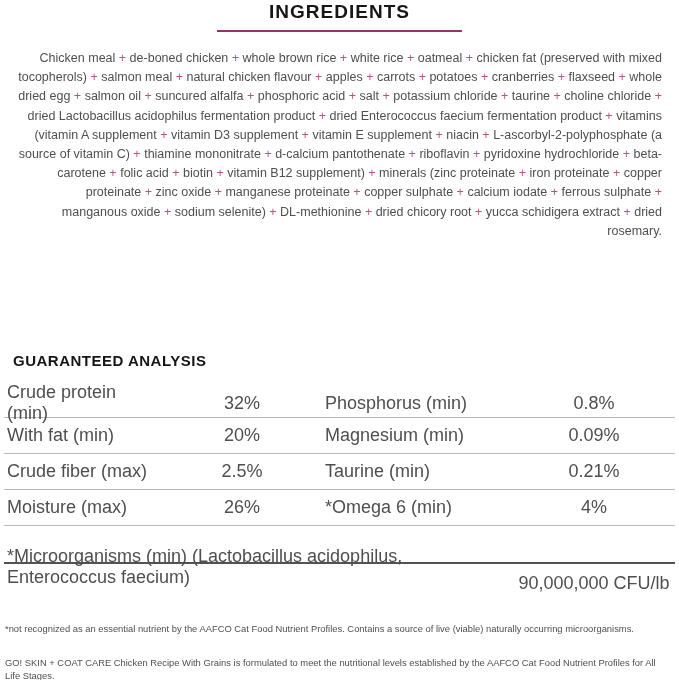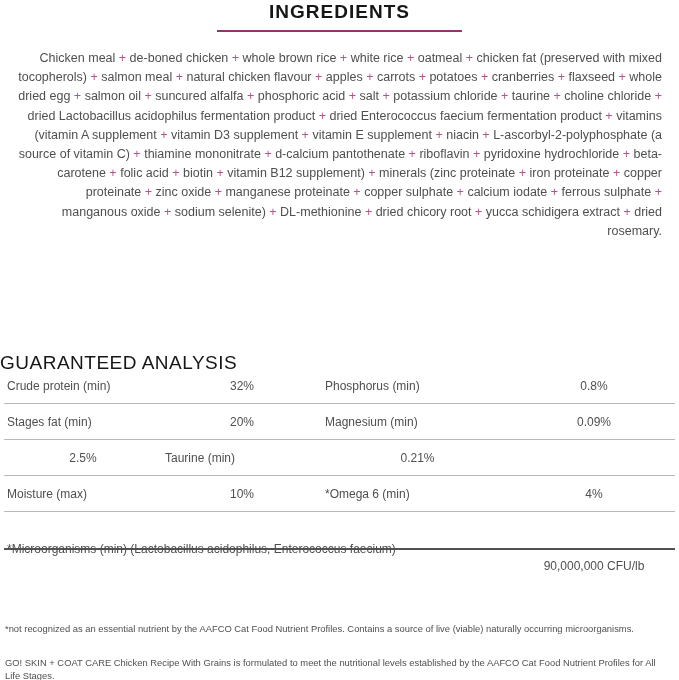--- a/index.html
+++ b/index.html
@@ -23,27 +23,27 @@
     background:#96336e;
   }
   .ingredients-text {
     position:absolute; top:49px; left:17px; width:645px;
     text-align:right;
     font-size:12.5px; line-height:19.2px;
     color:#4f4f4f;
   }
   .ingredients-text .plus { font-weight:normal; }
   .analysis-title {
-    position:absolute; top:352px; left:0;
-    font-size:19px; font-weight:normal; letter-spacing:0.5px;
+    position:absolute; top:352px; left:13px;
+    font-size:15px; font-weight:bold; letter-spacing:0.5px;
     color:#161616;
   }
   .analysis-table {
-    position:absolute; top:368px; left:4px; width:671px;
-    font-size:12px; color:#4f4f4f;
+    position:absolute; top:382px; left:4px; width:671px;
+    font-size:18px; color:#4f4f4f;
   }
   .a-row {
     display:grid;
     grid-template-columns:158px 160px 191px 162px;
     align-items:center;
     height:36px;
     border-bottom:1px solid #b9b9b9;
   }
   .a-row.last-data {
     height:36px;
@@ -81,33 +81,34 @@
   <h2 class="analysis-title" style="color: rgb(22, 22, 22);">GUARANTEED ANALYSIS</h2>
 
   <div class="analysis-table">
     <div class="a-row">
       <span class="lbl">Crude protein (min)</span>
       <span class="val">32%</span>
       <span class="lbl">Phosphorus (min)</span>
       <span class="val">0.8%</span>
     </div>
     <div class="a-row">
-      <span class="lbl">Stages fat (min)</span>
+      <span class="lbl">With fat (min)</span>
       <span class="val">20%</span>
       <span class="lbl">Magnesium (min)</span>
       <span class="val">0.09%</span>
     </div>
     <div class="a-row">
+      <span class="lbl">Crude fiber (max)</span>
       <span class="val">2.5%</span>
       <span class="lbl">Taurine (min)</span>
       <span class="val">0.21%</span>
     </div>
     <div class="a-row">
       <span class="lbl">Moisture (max)</span>
-      <span class="val">10%</span>
+      <span class="val">26%</span>
       <span class="lbl">*Omega 6 (min)</span>
       <span class="val">4%</span>
     </div>
     <div class="summary-row">
       <span class="lbl">*Microorganisms (min) (Lactobacillus acidophilus, Enterococcus faecium)</span>
       <span class="val">90,000,000 CFU/lb</span>
     </div>
   </div>
 </div>
 

